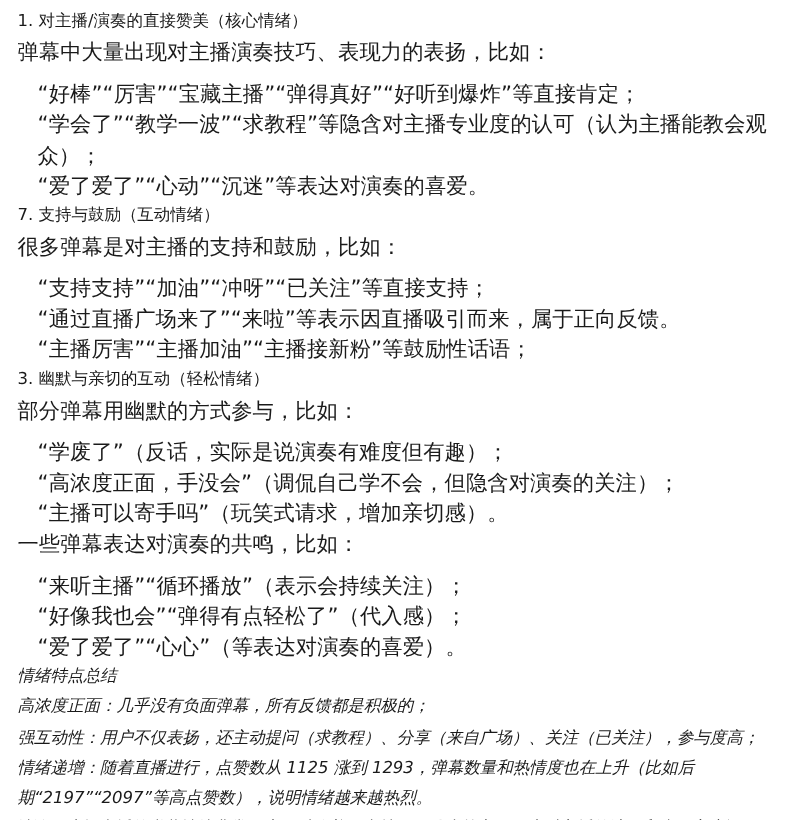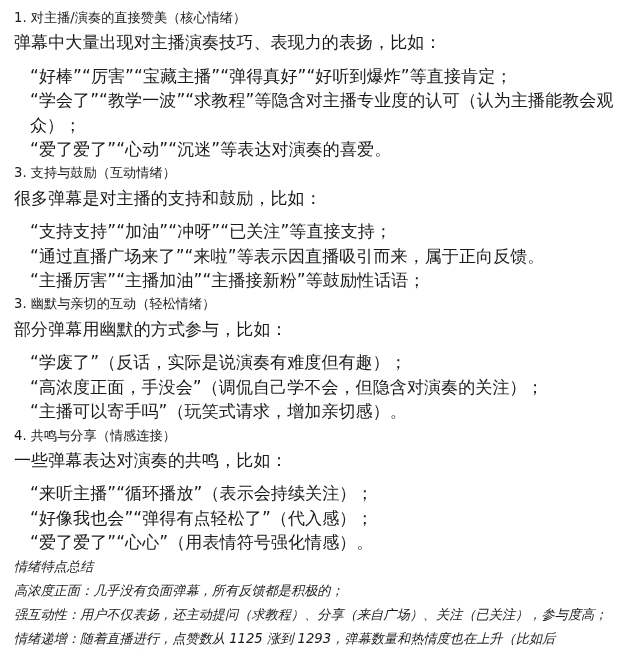--- a/index.html
+++ b/index.html
@@ -54,40 +54,39 @@
 
 <div class="page">
 
   <div class="heading">1.  对主播/演奏的直接赞美（核心情绪）</div>
   <div class="line">弹幕中大量出现对主播演奏技巧、表现力的表扬，比如：</div>
   <div class="spacer-sm"></div>
   <div class="line indent">“好棒”“厉害”“宝藏主播”“弹得真好”“好听到爆炸”等直接肯定；</div>
   <div class="line indent">“学会了”“教学一波”“求教程”等隐含对主播专业度的认可（认为主播能教会观众）；</div>
   <div class="line indent">“爱了爱了”“心动”“沉迷”等表达对演奏的喜爱。</div>
 
-  <div class="heading">3.  支持与鼓励（互动情绪）</div>
+  <div class="heading">7.  支持与鼓励（互动情绪）</div>
   <div class="line">很多弹幕是对主播的支持和鼓励，比如：</div>
   <div class="spacer-sm"></div>
   <div class="line indent">“支持支持”“加油”“冲呀”“已关注”等直接支持；</div>
   <div class="line indent">“通过直播广场来了”“来啦”等表示因直播吸引而来，属于正向反馈。</div>
   <div class="line indent">“主播厉害”“主播加油”“主播接新粉”等鼓励性话语；</div>
 
   <div class="heading">3.  幽默与亲切的互动（轻松情绪）</div>
   <div class="line">部分弹幕用幽默的方式参与，比如：</div>
   <div class="spacer-sm"></div>
   <div class="line indent">“学废了”（反话，实际是说演奏有难度但有趣）；</div>
   <div class="line indent">“高浓度正面，手没会”（调侃自己学不会，但隐含对演奏的关注）；</div>
   <div class="line indent">“主播可以寄手吗”（玩笑式请求，增加亲切感）。</div>
 
-  <div class="heading">4.  共鸣与分享（情感连接）</div>
   <div class="line">一些弹幕表达对演奏的共鸣，比如：</div>
   <div class="spacer-sm"></div>
   <div class="line indent">“来听主播”“循环播放”（表示会持续关注）；</div>
   <div class="line indent">“好像我也会”“弹得有点轻松了”（代入感）；</div>
-  <div class="line indent">“爱了爱了”“心心”（用表情符号强化情感）。</div>
+  <div class="line indent">“爱了爱了”“心心”（等表达对演奏的喜爱）。</div>
 
   <div class="tail">情绪特点总结</div>
   <div class="tail">高浓度正面：几乎没有负面弹幕，所有反馈都是积极的；</div>
   <div class="tail">强互动性：用户不仅表扬，还主动提问（求教程）、分享（来自广场）、关注（已关注），参与度高；</div>
   <div class="tail">情绪递增：随着直播进行，点赞数从 1125 涨到 1293，弹幕数量和热情度也在上升（比如后期“2197”“2097”等高点赞数），说明情绪越来越热烈。</div>
 
   <div class="conclusion">结论：这场直播的弹幕情绪非常健康，以赞美、支持、互动为核心，用户对主播的演奏和表现高度认可，氛围轻松且充满正能量。</div>
 
 </div>
 

